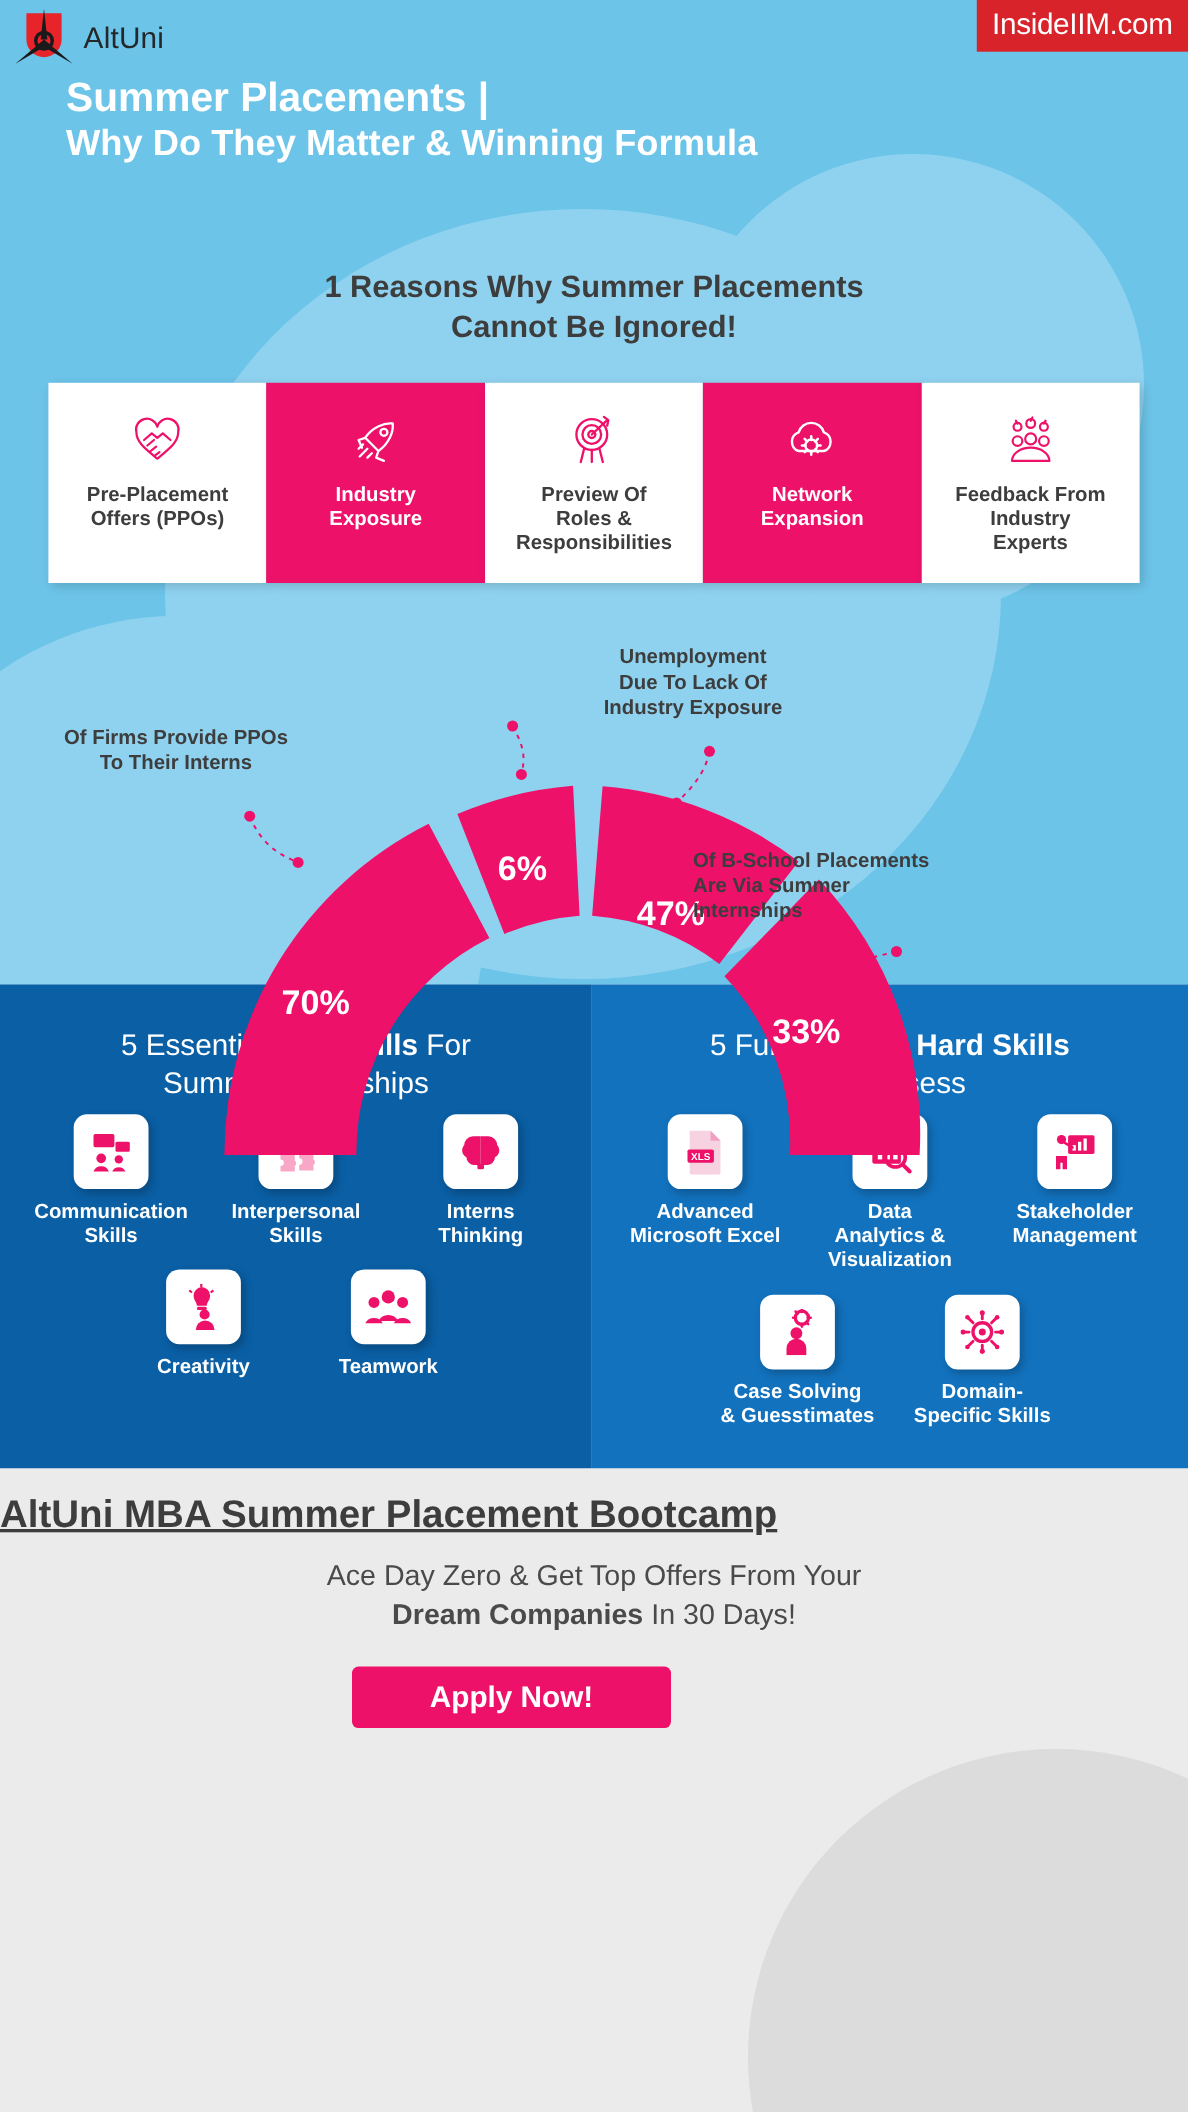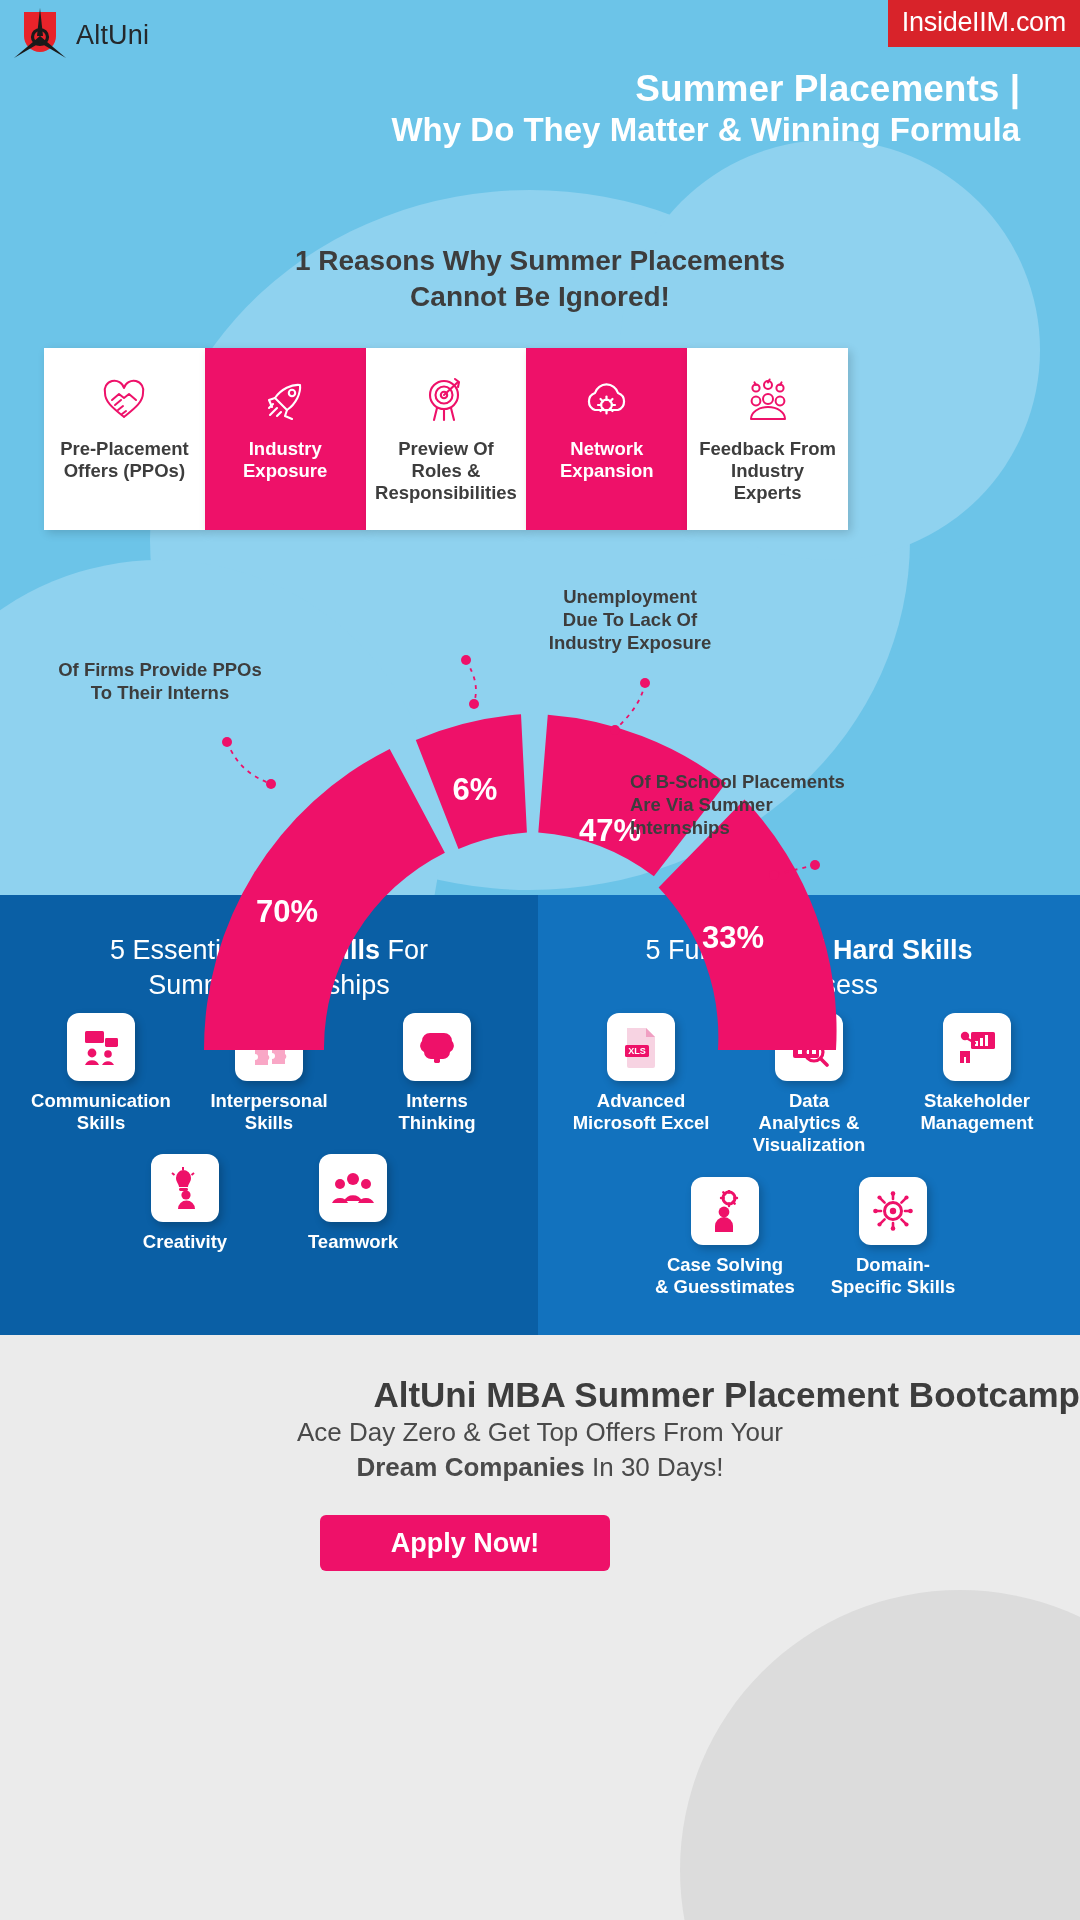--- a/index.html
+++ b/index.html
@@ -27,36 +27,36 @@
   #logo-text{ font-size:27px; font-weight:400; color:#25282B; letter-spacing:.2px;}
 
   
   #iim-badge{
     position:absolute; right:0; top:0; background:#D8232A; color:#fff;
     font-size:27px; font-weight:400; padding:7px 14px 9px 14px; letter-spacing:-.3px; z-index:6;
   }
 
   
   #main-title{
-    position:absolute; left:60px; top:68px; width:960px; text-align:right;
+    position:absolute; left:60px; top:68px; width:960px; text-align:left;
     color:#ffffff; font-weight:700; line-height:1.16; z-index:5;
   }
   #main-title .l1{ font-size:37px; display:block; }
   #main-title .l2{ font-size:33px; display:block; }
   #main-title .l3{ font-size:33px; display:block; }
 
   
   #reasons-heading{
     position:absolute; left:90px; top:243px; width:900px; text-align:center;
     color:#3D3D3D; font-weight:700; font-size:28px; line-height:1.28; z-index:5;
   }
 
   
   #reason-cards{
-    position:absolute; left:44px; top:348px; width:804px; height:182px;
+    position:absolute; left:44px; top:348px; width:992px; height:182px;
     display:flex; z-index:5;
   }
   .rcard{
     width:198.4px; height:182px; display:flex; flex-direction:column;
     align-items:center; justify-content:flex-start; padding-top:26px;
     box-shadow:3px 3px 9px rgba(0,0,0,.16);
   }
   .rcard.white{ background:#ffffff; }
   .rcard.pink { background:#EE1169; }
   .rcard .ricon{ height:52px; display:flex; align-items:center; justify-content:center; }
@@ -109,22 +109,22 @@
   
   #footer{
     position:absolute; left:0; top:1335px; width:1080px; height:585px;
     background:#EBEBEB; overflow:hidden;
   }
   #footer-blob{
     position:absolute; right:-160px; bottom:-230px; width:560px; height:560px;
     background:#DCDCDC; border-radius:50%;
   }
   #cta-title{
-    position:absolute; left:0; top:40px; width:100%; text-align:right;
-    color:#3D3D3D; font-size:35px; font-weight:700;
+    position:absolute; left:0; top:22px; width:100%; text-align:left;
+    color:#3D3D3D; font-size:35px; font-weight:700;text-decoration:underline;
   }
   #cta-sub{
     position:absolute; left:0; top:80px; width:100%; text-align:center;
     color:#4A4A4A; font-size:26px; font-weight:400; line-height:1.36;
   }
   #cta-sub b{ font-weight:700; }
   #apply-btn{
     position:absolute; left:320px; top:180px; width:290px; height:56px;
     background:#EE1169; color:#ffffff; border:none; border-radius:6px;
     font-family:"Liberation Sans", sans-serif;

